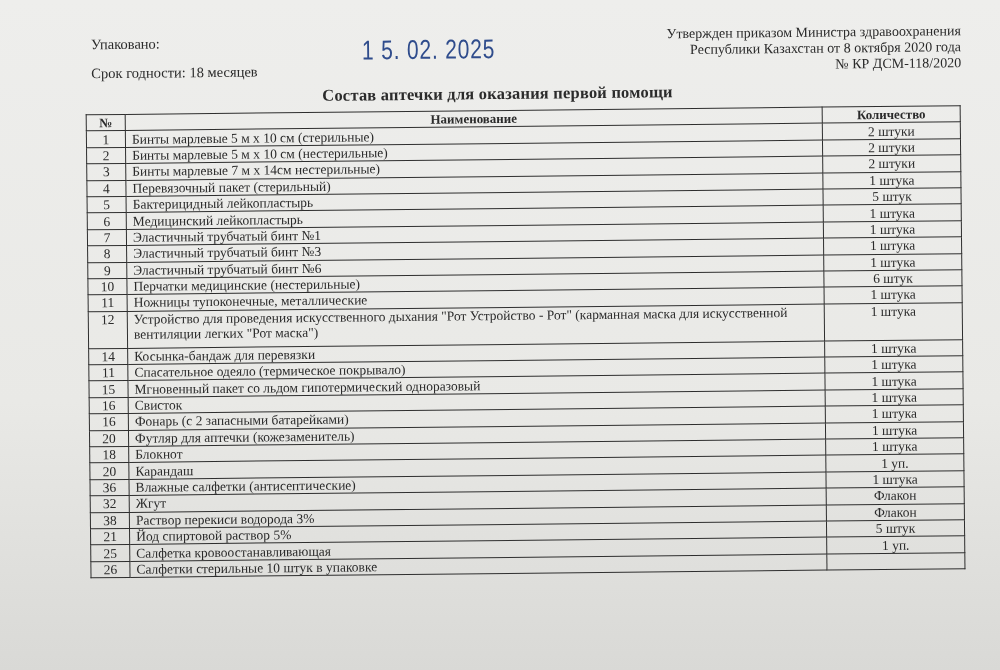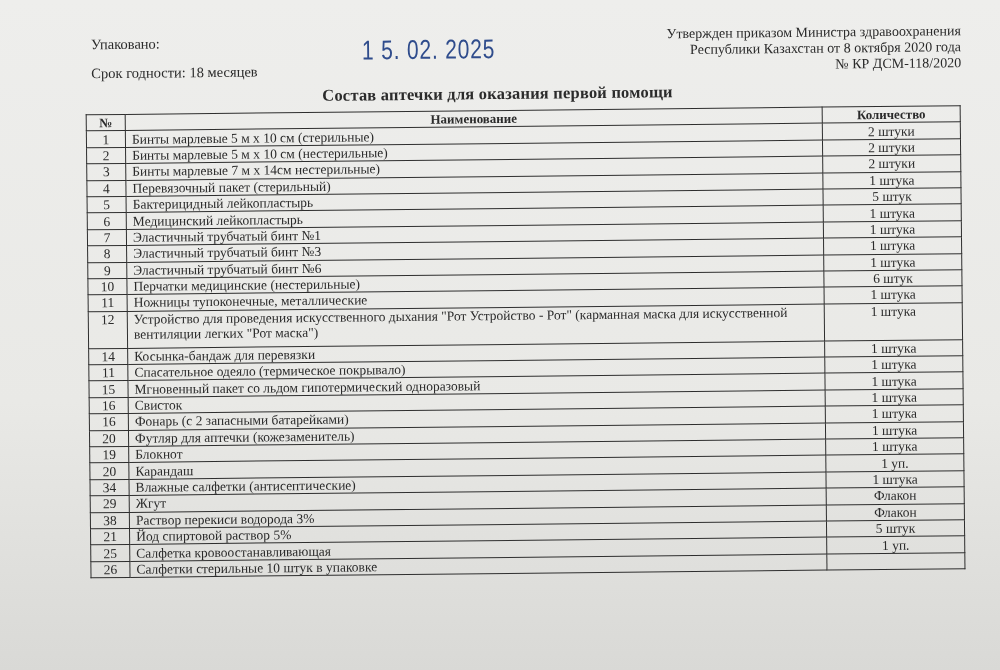--- a/index.html
+++ b/index.html
@@ -155,36 +155,36 @@
           <td class="c-num">16</td>
           <td class="c-name">Фонарь (с 2 запасными батарейками)</td>
           <td class="c-qty">1 штука</td>
         </tr>
       <tr>
           <td class="c-num">20</td>
           <td class="c-name">Футляр для аптечки (кожезаменитель)</td>
           <td class="c-qty">1 штука</td>
         </tr>
       <tr>
-          <td class="c-num">19</td>
+          <td class="c-num">18</td>
           <td class="c-name">Блокнот</td>
           <td class="c-qty">1 штука</td>
         </tr>
       <tr>
           <td class="c-num">20</td>
           <td class="c-name">Карандаш</td>
           <td class="c-qty">1 уп.</td>
         </tr>
       <tr>
-          <td class="c-num">34</td>
+          <td class="c-num">36</td>
           <td class="c-name">Влажные салфетки (антисептические)</td>
           <td class="c-qty">1 штука</td>
         </tr>
       <tr>
-          <td class="c-num">29</td>
+          <td class="c-num">32</td>
           <td class="c-name">Жгут</td>
           <td class="c-qty">Флакон</td>
         </tr>
       <tr>
           <td class="c-num">38</td>
           <td class="c-name">Раствор перекиси водорода 3%</td>
           <td class="c-qty">Флакон</td>
         </tr>
       <tr>
           <td class="c-num">21</td>

